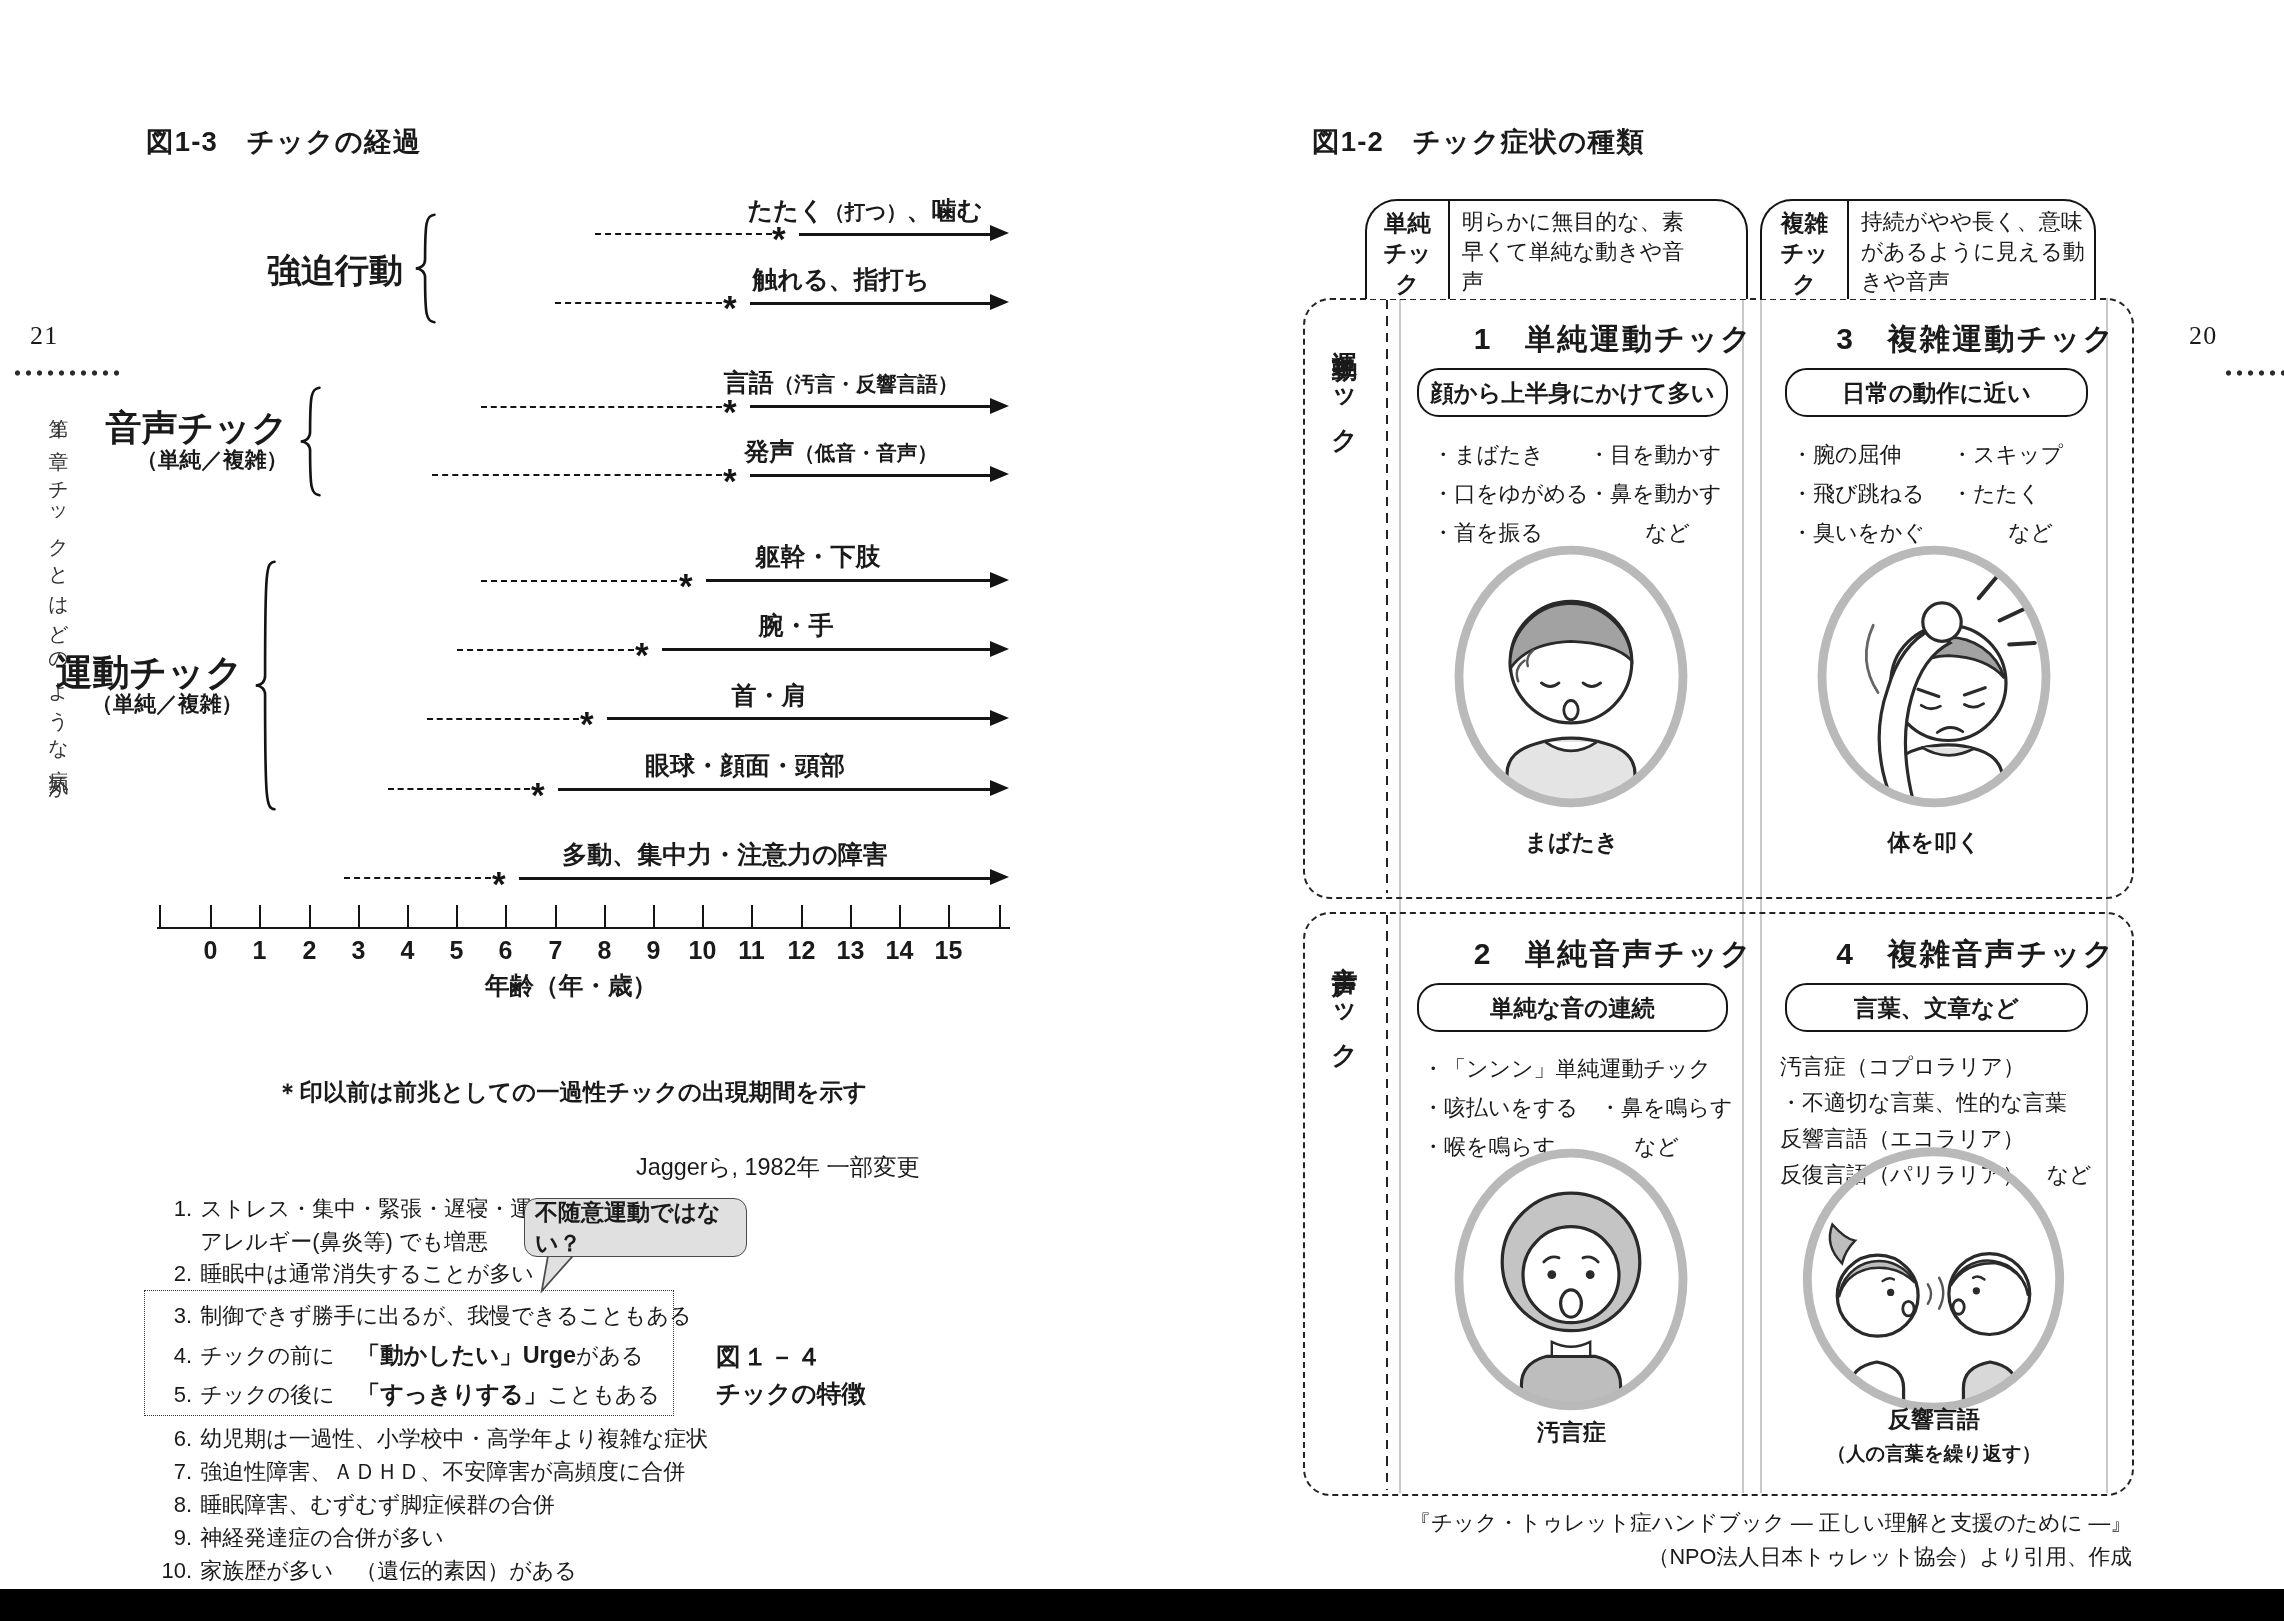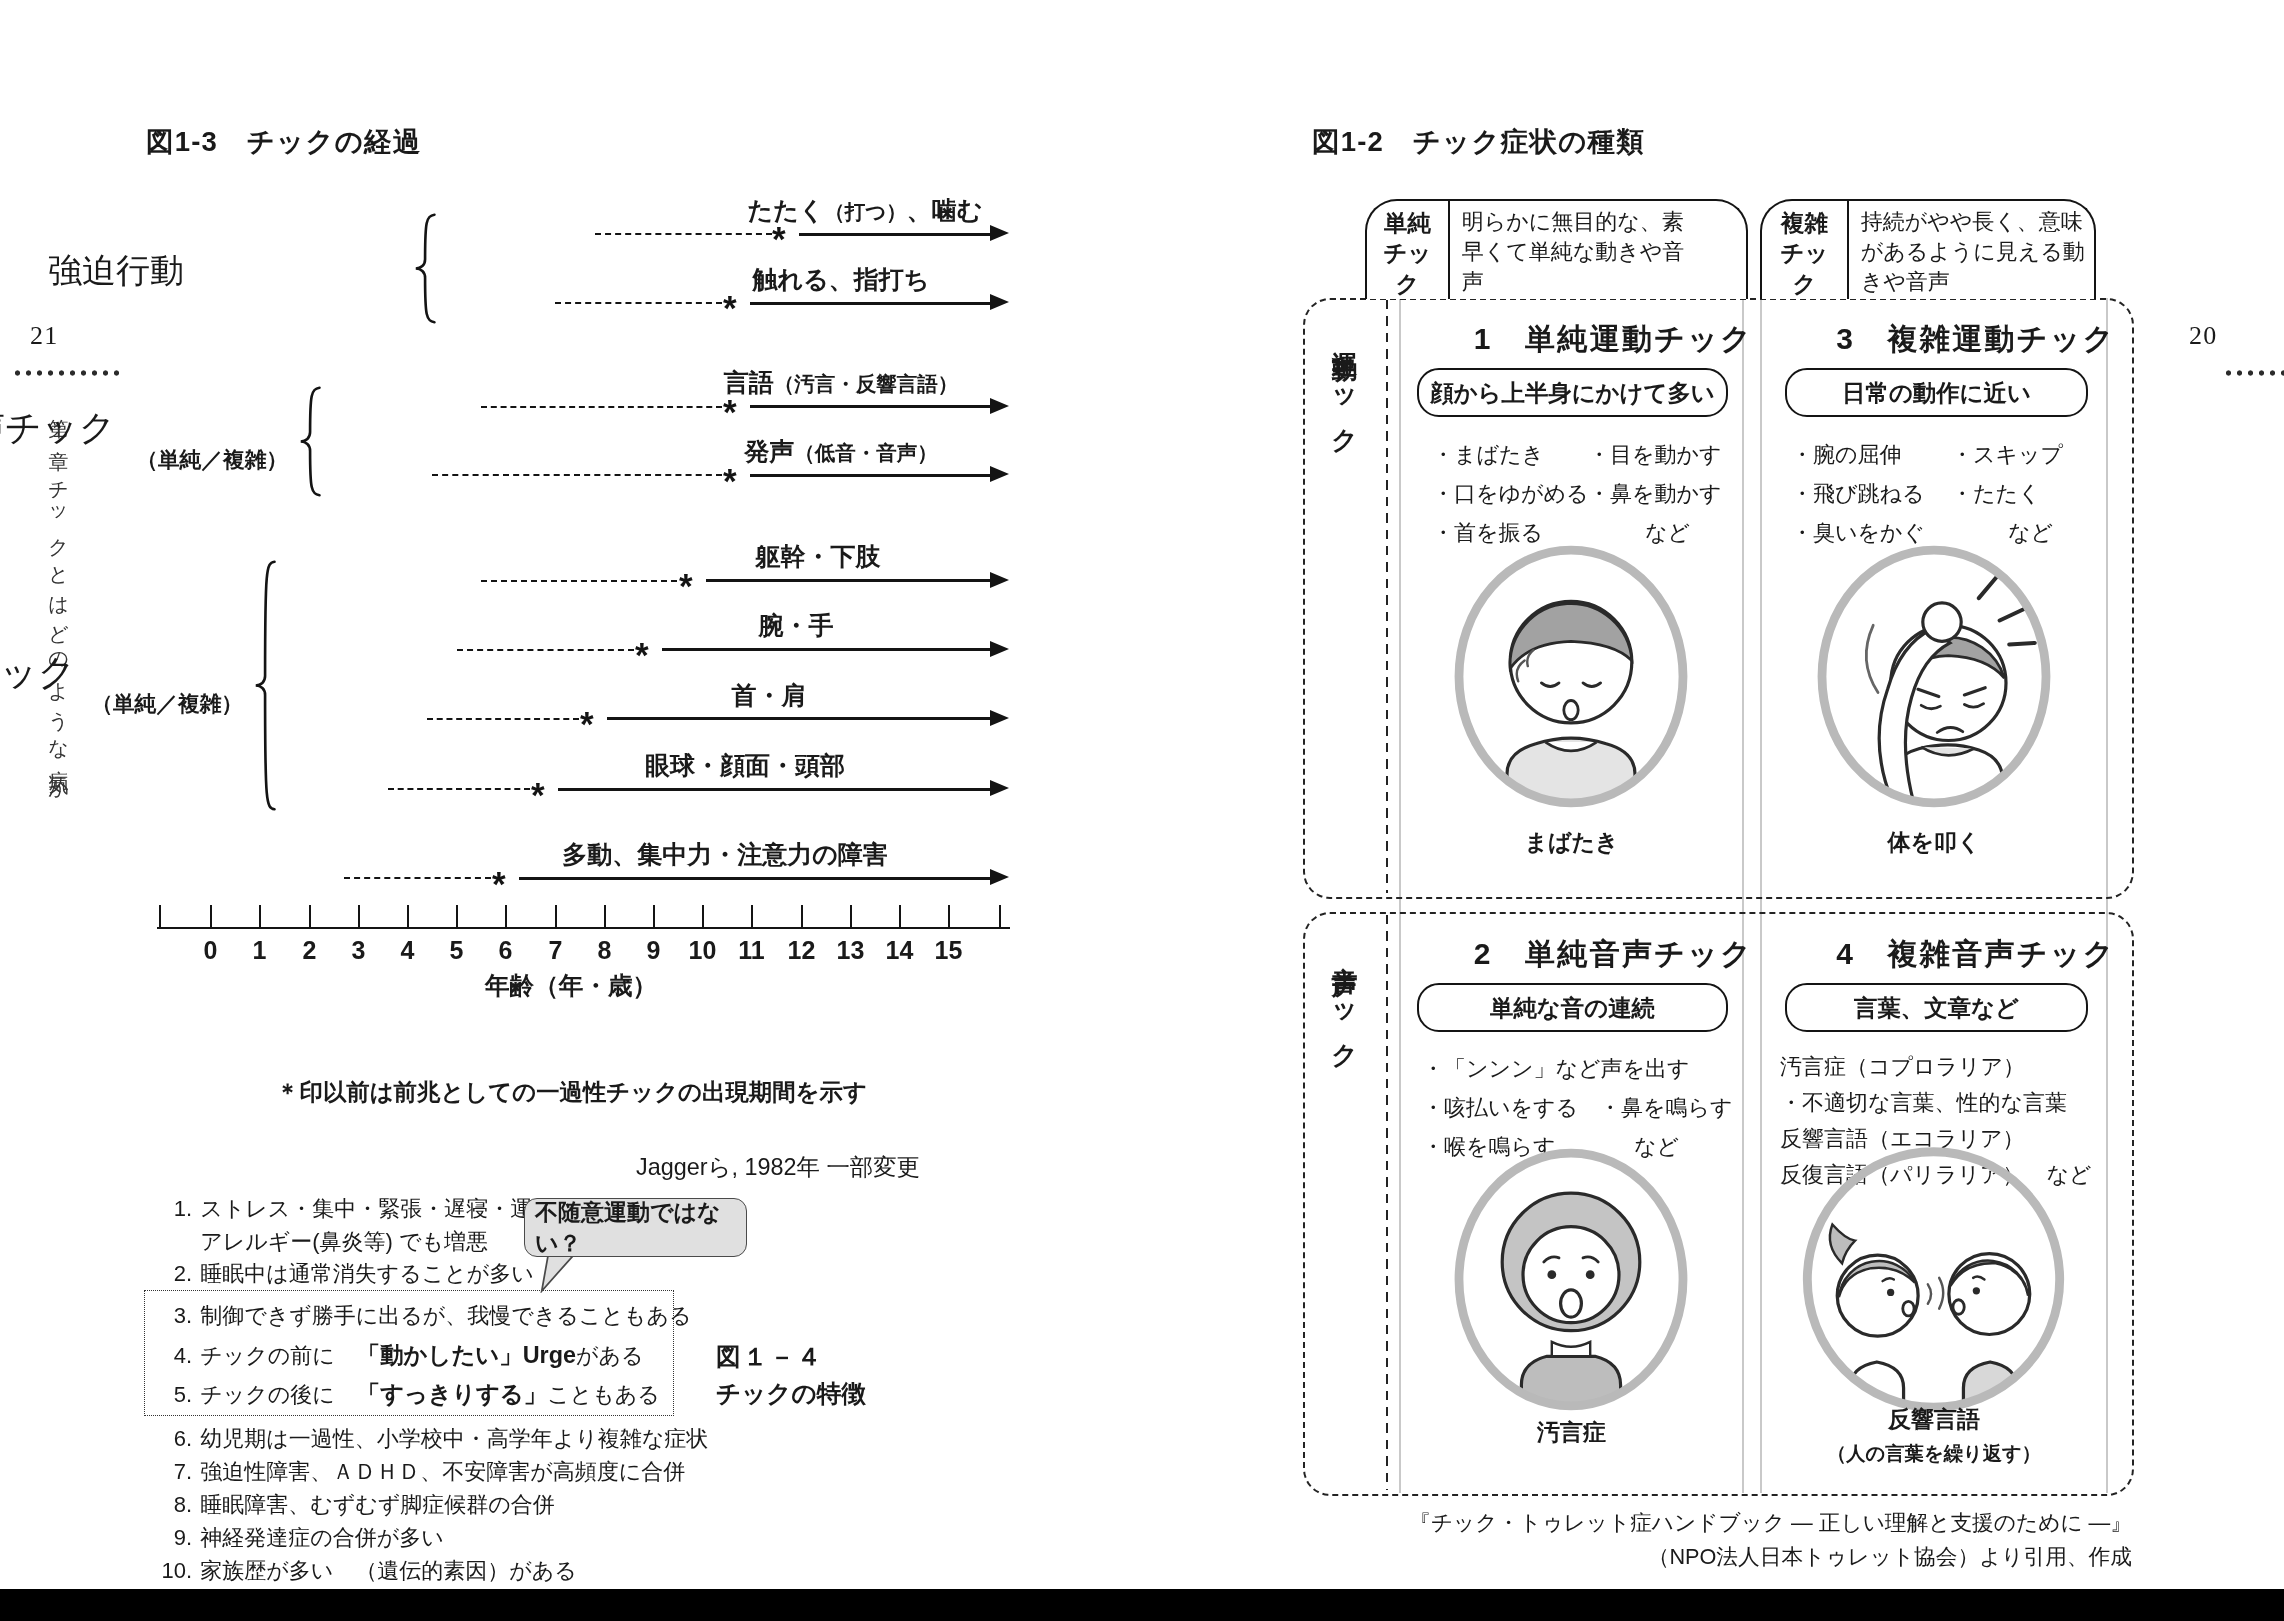--- a/index.html
+++ b/index.html
@@ -13,21 +13,21 @@
   .vtext{writing-mode:vertical-rl;text-orientation:upright;font-size:20px;letter-spacing:5.9px;color:#333;}
   
   .figtitle{font-size:27.5px;font-weight:700;letter-spacing:1.2px;}
   .dashline{height:0;border-top:2.3px dashed #141414;}
   .solidline{height:2.9px;background:#141414;}
   .ahead{width:0;height:0;border-left:19px solid #141414;border-top:8.8px solid transparent;border-bottom:8.8px solid transparent;}
   .star{position:absolute;font-size:35px;line-height:35px;font-weight:700;color:#141414;}
   .rowlabel{position:absolute;transform:translateX(-50%);font-weight:700;white-space:nowrap;line-height:29px;}
   .rowlabel .m{font-size:25px;}
   .rowlabel .s{font-size:20.5px;}
-  .glabel{position:absolute;text-align:left;font-weight:400;white-space:nowrap;}
+  .glabel{position:absolute;text-align:right;font-weight:700;white-space:nowrap;}
   .gsub{position:absolute;text-align:right;font-weight:700;font-size:21.7px;white-space:nowrap;}
   .tick{position:absolute;width:1.8px;background:#141414;}
   .axnum{position:absolute;width:49px;text-align:center;font-size:25px;font-weight:600;}
   
   .l14{position:absolute;font-size:22px;white-space:nowrap;line-height:28px;}
   .l14 .num{display:inline-block;width:46px;text-align:right;margin-right:8.2px;}
   .l14 b{font-weight:700;font-size:23.4px;}
   .dotbox{border:1.8px dotted #333;}
   .bubble{background:#e0e0e0;border:1.8px solid #4a4a4a;border-radius:13px;
           display:flex;align-items:center;justify-content:center;font-size:23px;font-weight:700;}
@@ -281,21 +281,21 @@
     <ellipse cx="150" cy="170" rx="140" ry="158" fill="none" stroke="#b9b9b9" stroke-width="11"></ellipse>
   </svg>
 </div>
 <div class="qcap" style="left:1761px;width:346px;top:827px;">体を叩く</div>
 
 <div class="qtitle" style="left:1400px;width:343px;top:934px;">
   <span>2</span>　<span>単純音声チック</span></div>
 <div class="qbox" style="left:1417px;top:983px;width:307px;height:45px;">単純な音の連続</div>
 <div class="qlist" id="q2-lines" style="left:1422px;top:1049px;">
     <div class="qrow">
-      <div class="c1">・「ンンン」など声を出す</div>
+      <div class="c1">・「ンンン」単純運動チック</div>
       <div></div>
     </div>
     <div class="qrow">
       <div class="c1">・咳払いをする</div>
       <div>・鼻を鳴らす</div>
     </div>
     <div class="qrow">
       <div class="c1">・喉を鳴らす</div>
       <div style="padding-left: 35px;">など</div>
     </div>

